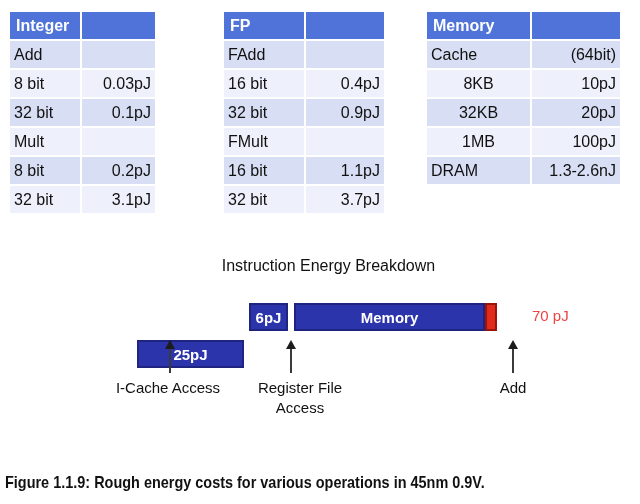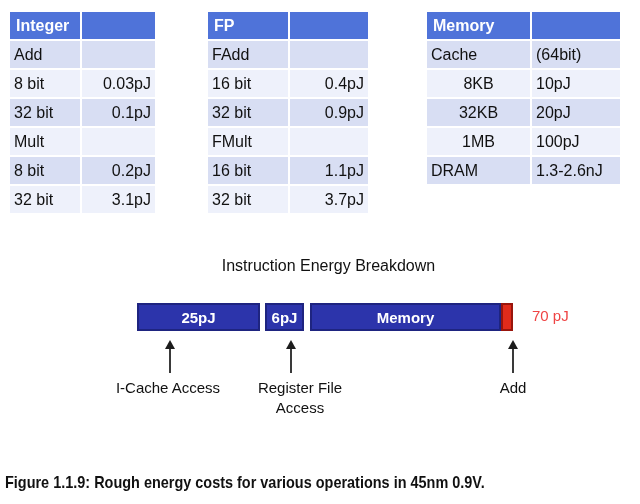--- a/index.html
+++ b/index.html
@@ -10,38 +10,38 @@
     color:#111111;
   }
   
   table.energy-table{
     position:absolute;top:10px;
     border-collapse:separate;border-spacing:2px;
     table-layout:fixed;
     font-size:16px;line-height:1;
   }
   #tbl-0{left:8px;}
-  #tbl-1{left:206px;}
+  #tbl-1{left:222px;}
   #tbl-2{left:425px;}
   #tbl-0 col.c1{width:70px;} #tbl-0 col.c2{width:73px;}
   #tbl-1 col.c1{width:80px;} #tbl-1 col.c2{width:78px;}
   #tbl-2 col.c1{width:103px;} #tbl-2 col.c2{width:88px;}
   .energy-table th, .energy-table td{
     height:27px;padding:0 4px;vertical-align:middle;overflow:hidden;
   }
   .energy-table th{
     background:#4f73d9;color:#ffffff;font-weight:bold;text-align:left;padding-left:6px;
   }
   .energy-table tbody tr:nth-child(odd) td{background:#d8def3;}
   .energy-table tbody tr:nth-child(even) td{background:#eef1fb;}
   .energy-table td.lbl{text-align:left;}
   .t-ops td.lbl.indent{padding-right:14px;}
   .t-ops td.val{text-align:right;}
   .t-mem td.lbl.indent{text-align:center;}
-  .t-mem td.val{text-align:left;margin-top:48px;}
+  .t-mem td.val{text-align:right;margin-top:48px;}
   
   .chart-title{
     position:absolute;left:137px;top:257px;width:383px;
     text-align:center;font-size:16px;color:#111;
   }
   .bar{
     position:absolute;left:137px;top:303px;height:28px;
     display:flex;align-items:stretch;
   }
   .seg{
@@ -185,21 +185,21 @@
       </tr>
       <tr>
         <td class="lbl">DRAM</td>
         <td class="val">1.3-2.6nJ</td>
       </tr>
     </tbody>
 </table>
 
 <div class="chart-title">Instruction Energy Breakdown</div>
 <div class="bar" id="bar">
-    <div class="seg blue" style="width: 123px; margin-right: 5px;">
+    <div class="seg blue" style="width: 107px; margin-right: 5px; margin-top: 37px;">
       <span>25pJ</span>
     </div>
     <div class="seg blue" style="width: 39px; margin-right: 6px;">
       <span>6pJ</span>
     </div>
     <div class="seg blue" style="width: 191px;">
       <span>Memory</span>
     </div>
     <div class="seg red" style="width: 12px;">
       <span></span>

